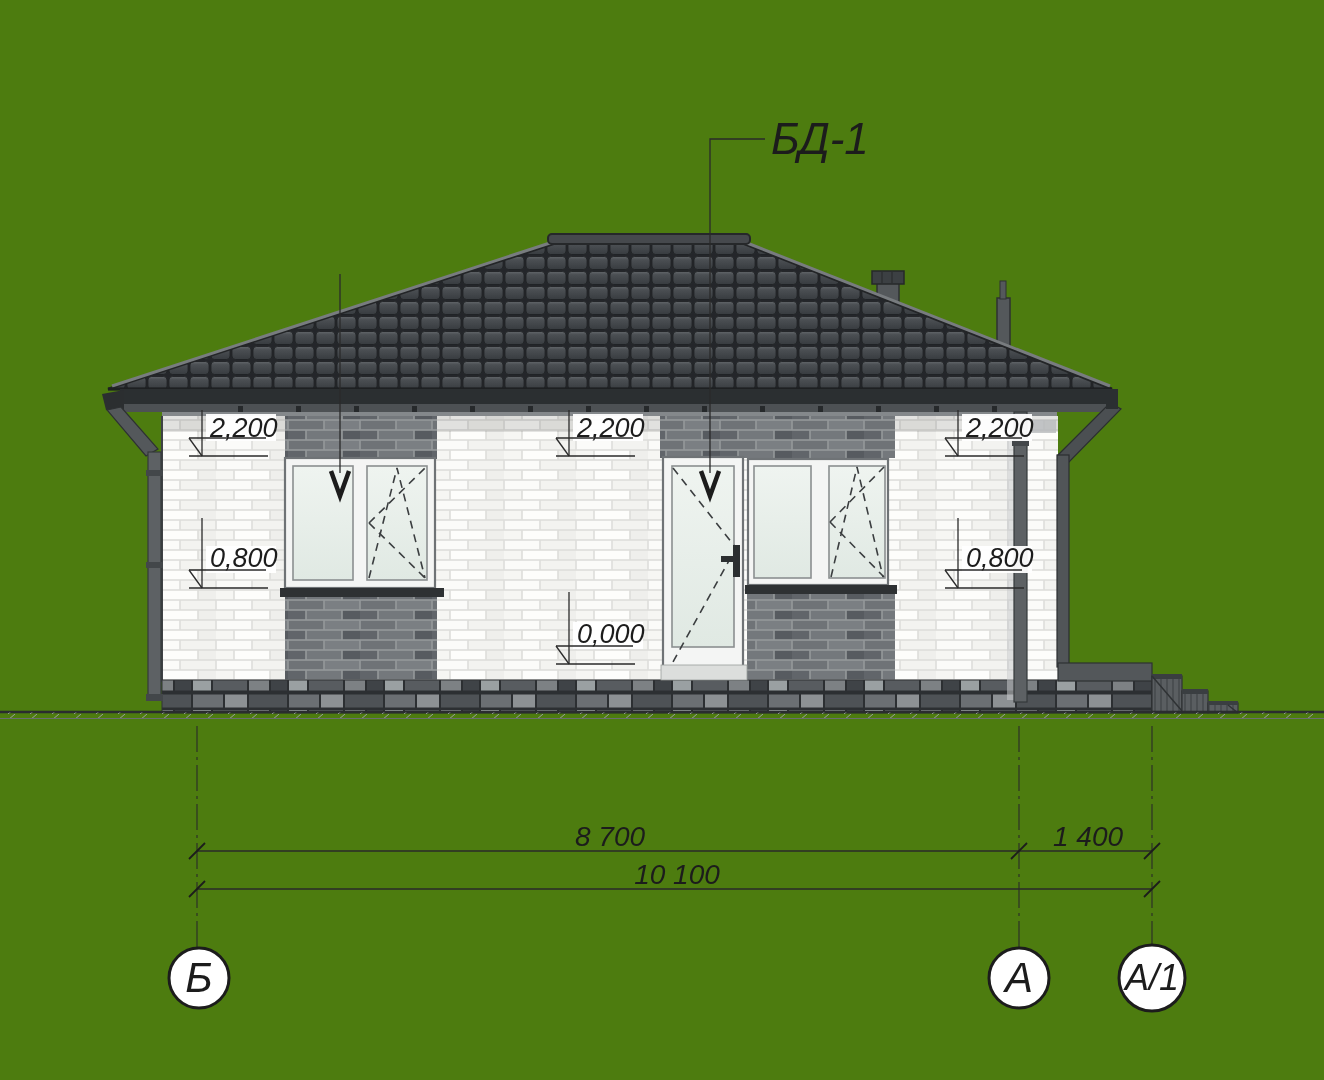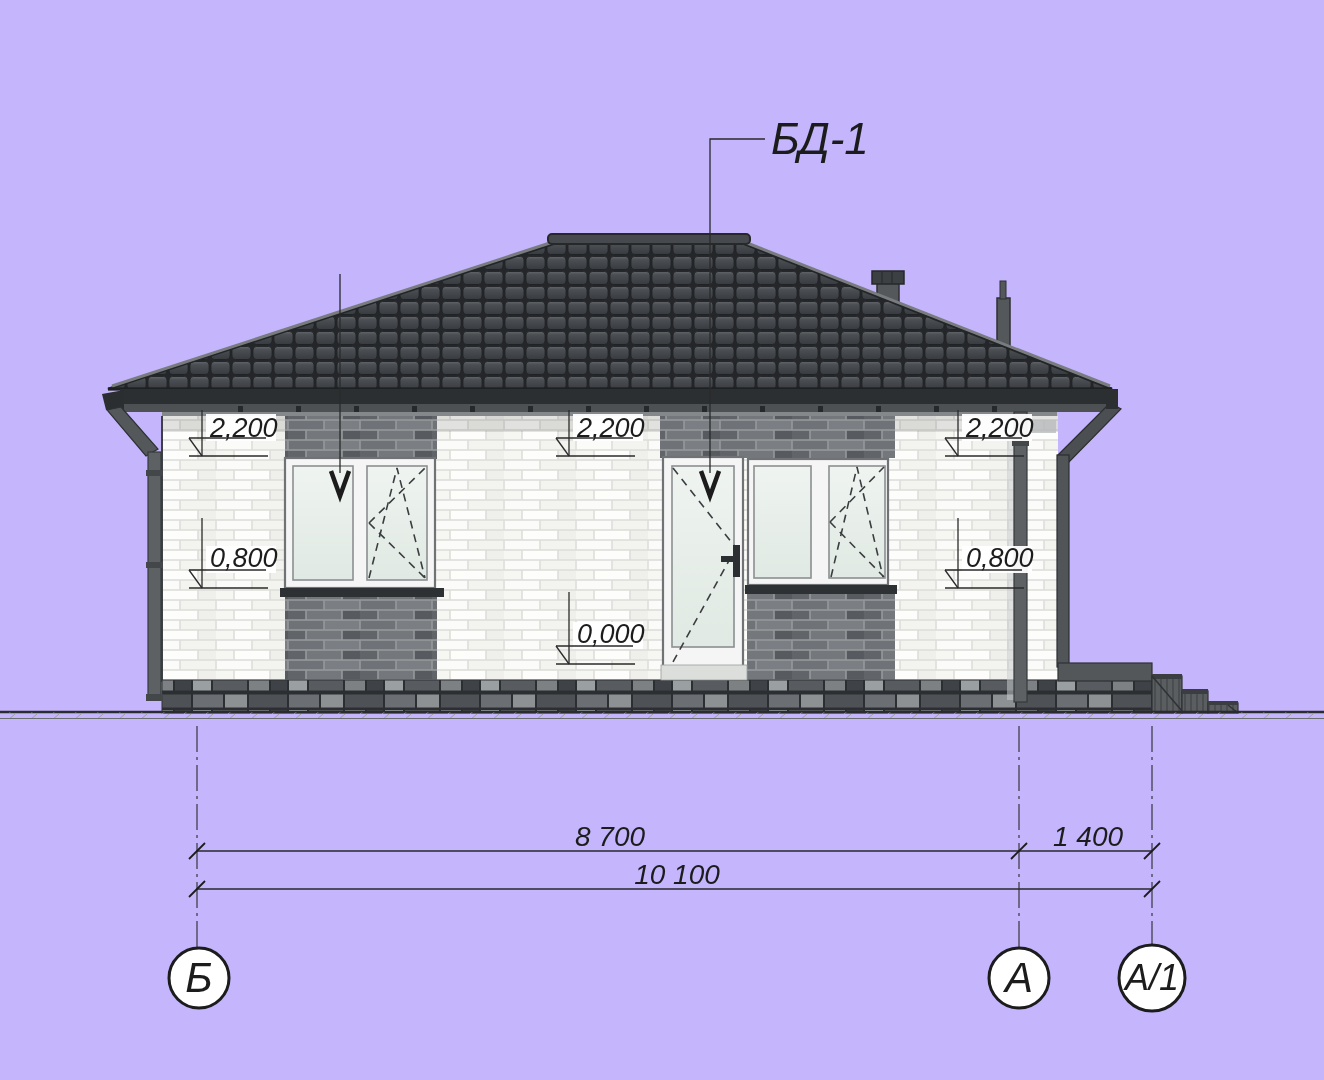--- a/index.html
+++ b/index.html
@@ -1,16 +1,16 @@
 <!DOCTYPE html>
 <html><head>
 <meta charset="utf-8">
 <style>
   html,body{margin:0;padding:0;background:#ffffff;}
-  .stage{width:1324px;height:1080px;position:relative;background:#c4b5fd;overflow:hidden;}
+  .stage{width:1324px;height:1080px;position:relative;background:#4d7c0f;overflow:hidden;}
   svg{display:block;}
   .ann{font-family:"Liberation Sans",sans-serif;font-style:italic;fill:#1c1c1c;}
   .thin{stroke:#2a2a2a;stroke-width:1.3;fill:none;}
   .lvl{stroke:#2a2a2a;stroke-width:1.5;fill:none;}
 </style>
 </head>
 <body>
 
 <div class="stage">
 <svg width="1324" height="1080" viewBox="0 0 1324 1080">

